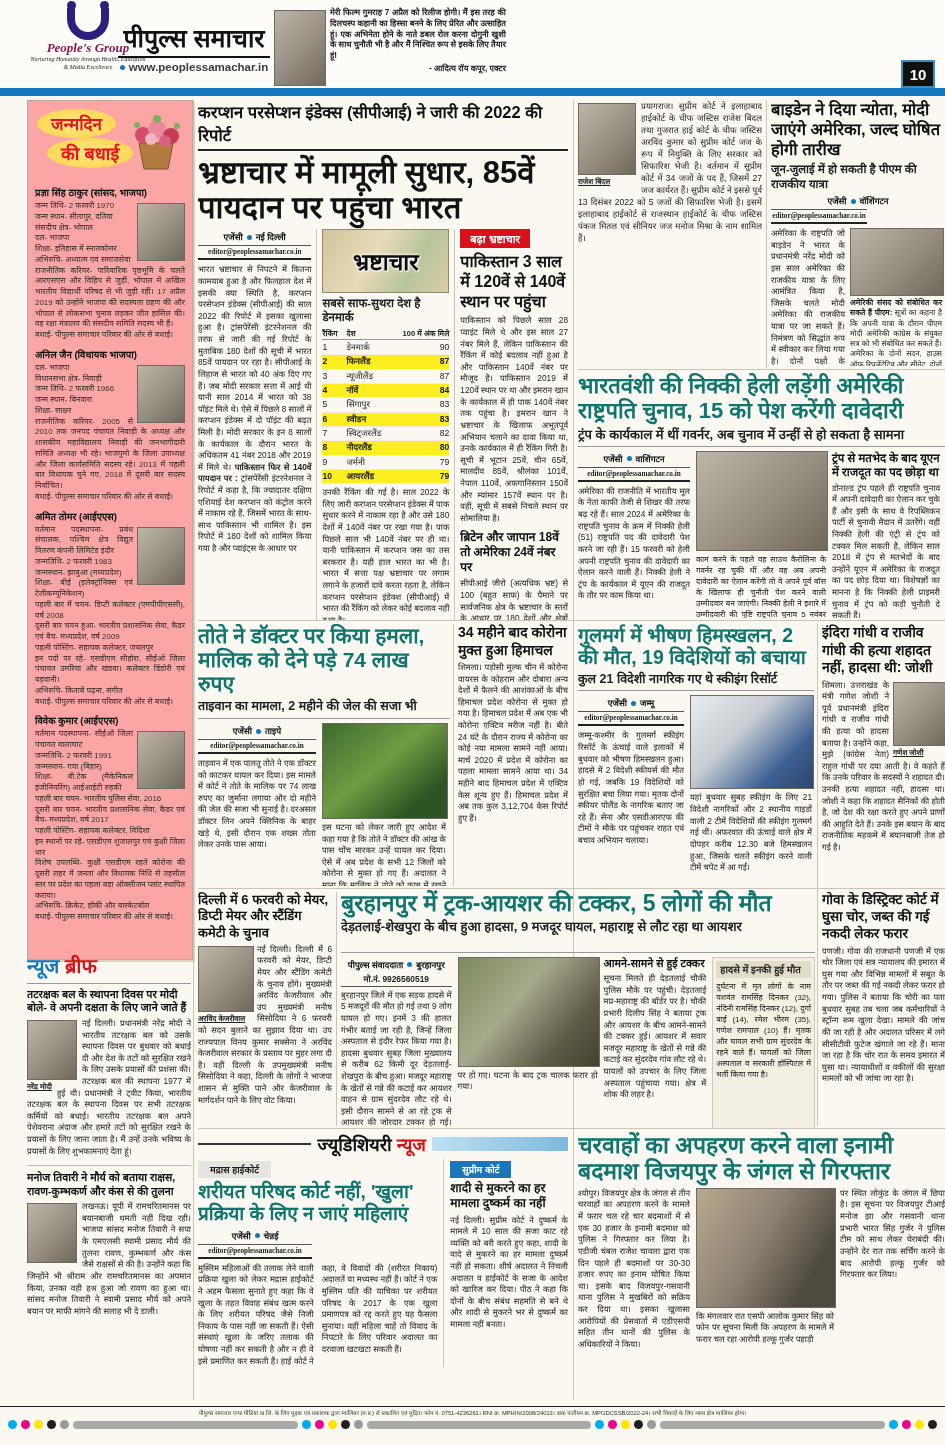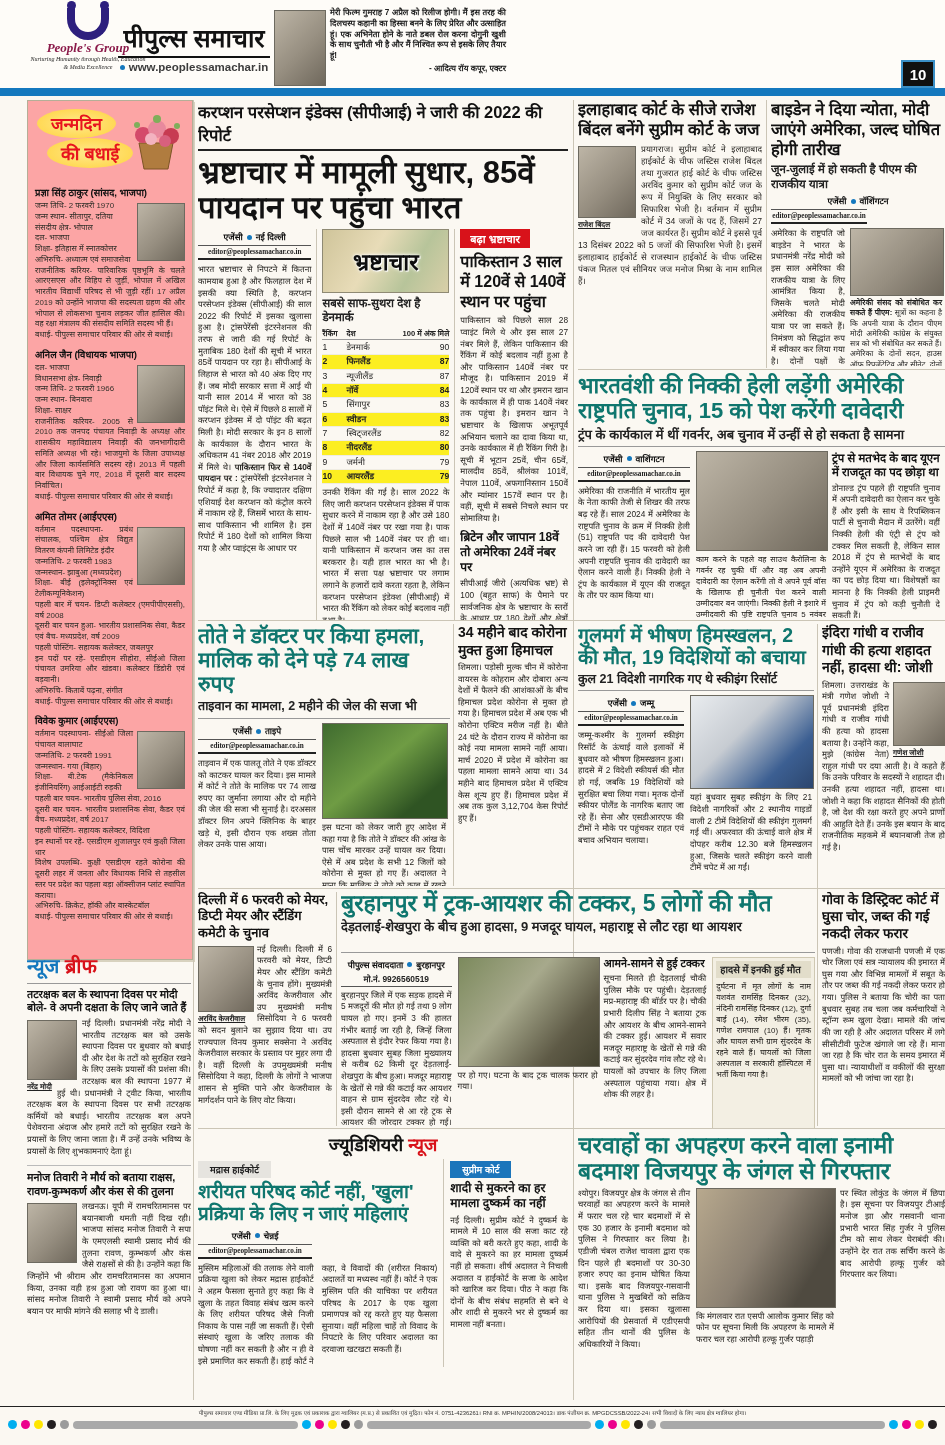--- a/index.html
+++ b/index.html
@@ -60,21 +60,21 @@
   
   .imprint{position:absolute;left:0;top:1409px;width:945px;text-align:center;font-size:5.8px;color:#333;}
   .dotsrow{position:absolute;left:8px;top:1420px;width:929px;display:flex;align-items:center;gap:4px;}
   .dot{width:9px;height:9px;border-radius:50%;display:inline-block;}
   .dbar{height:8px;background:#a9a9a9;border-radius:4px;flex:1;}
   .logo-u{width:26px;height:24px;border:8px solid #2d1f7e;border-top:none;border-radius:0 0 26px 26px;margin:0 auto;position:relative;}
   .logo-u i{position:absolute;top:-7px;width:9px;height:9px;border-radius:50%;background:#2d1f7e;}
   .logo-u i.l{left:-8px;} .logo-u i.r{right:-8px;}
   .script{font-family:"Liberation Serif",serif;font-style:italic;font-weight:bold;color:#8b1a4a;font-size:13px;text-align:center;}
   .tagline{font-family:"Liberation Serif",serif;font-style:italic;font-size:6px;color:#222;text-align:center;line-height:1.3;}
-  .jheader{display:flex;align-items:center;margin-bottom:3px;flex-direction:column;}
+  .jheader{display:flex;align-items:center;gap:6px;margin-bottom:3px;}
   .jheader .line{flex:1;height:2px;background:#333;}
   .jheader .bluebox{flex:1.2;height:14px;background:linear-gradient(90deg,#bfe0f2,#7db9dd);}
 </style>
 </head>
 <body>
 
 <div class="abs" style="left:0;top:0;width:945px;height:88px;background:#fefcf8;">
   <div class="abs" style="left:118px;top:20px;width:152px;text-align:center;">
     <div style="font-size:25px;font-weight:bold;color:#121212;border-bottom:2px solid #111;padding-bottom:2px;">पीपुल्स समाचार</div>
     <div style="display:flex;align-items:center;justify-content:center;gap:4px;margin-top:3px;">
@@ -270,21 +270,20 @@
       <div class="redlabel">बढ़ा भ्रष्टाचार</div>
       <div class="h4" style="font-size:16px;">पाकिस्तान 3 साल में 120वें से 140वें स्थान पर पहुंचा</div>
       <div class="bd">पाकिस्तान को पिछले साल 28 प्वाइंट मिले थे और इस साल 27 नंबर मिले हैं, लेकिन पाकिस्तान की रैंकिंग में कोई बदलाव नहीं हुआ है और पाकिस्तान 140वें नंबर पर मौजूद है। पाकिस्तान 2019 में 120वें स्थान पर था और इमरान खान के कार्यकाल में ही पाक 140वें नंबर तक पहुंचा है। इमरान खान ने भ्रष्टाचार के खिलाफ अभूतपूर्व अभियान चलाने का दावा किया था, उनके कार्यकाल में ही रैंकिंग गिरी है। सूची में भूटान 25वें, चीन 65वें, मालदीव 85वें, श्रीलंका 101वें, नेपाल 110वें, अफगानिस्तान 150वें और म्यांमार 157वें स्थान पर है। वहीं, सूची में सबसे निचले स्थान पर सोमालिया है।</div>
       <div class="h4" style="font-size:12px;margin-top:6px;">ब्रिटेन और जापान 18वें तो अमेरिका 24वें नंबर पर</div>
       <div class="bd">सीपीआई जीरो (अत्यधिक भ्रष्ट) से 100 (बहुत साफ) के पैमाने पर सार्वजनिक क्षेत्र के भ्रष्टाचार के स्तरों के आधार पर 180 देशों और क्षेत्रों को रैंक करता है। एशिया पैसिफिक का औसत लगातार चौथे साल 45 पर है और 70 प्रतिशत से ज्यादा देशों की रैंक 50 से नीचे है। करप्शन लिस्ट में जापान 18वें नंबर पर, फ्रांस 21वें नंबर पर, यूनाइटेड किंगडम 18वें नंबर पर, अमेरिका 24वें नंबर पर, सऊदी अरब 54वें नंबर पर है।</div>
     </div>
   </div>
 </div>
 
 <div class="art" style="left:578px;top:100px;width:184px;height:266px;">
-  <div class="h3" style="font-size:16.5px;">इलाहाबाद कोर्ट के सीजे राजेश बिंदल बनेंगे सुप्रीम कोर्ट के जज</div>
   <div style="float:left;width:58px;margin:3px 5px 2px 0;">
     <div class="ph" style="width:56px;height:70px;"></div>
     <div class="cap">राजेश बिंदल</div>
   </div>
   <div class="bd" style="font-size:8.6px;">प्रयागराज। सुप्रीम कोर्ट ने इलाहाबाद हाईकोर्ट के चीफ जस्टिस राजेश बिंदल तथा गुजरात हाई कोर्ट के चीफ जस्टिस अरविंद कुमार को सुप्रीम कोर्ट जज के रूप में नियुक्ति के लिए सरकार को सिफारिश भेजी है। वर्तमान में सुप्रीम कोर्ट में 34 जजों के पद हैं, जिसमें 27 जज कार्यरत हैं। सुप्रीम कोर्ट ने इससे पूर्व 13 दिसंबर 2022 को 5 जजों की सिफारिश भेजी है। इसमें इलाहाबाद हाईकोर्ट से राजस्थान हाईकोर्ट के चीफ जस्टिस पंकज मितल एवं सीनियर जज मनोज मिश्रा के नाम शामिल हैं।</div>
 </div>
 <div class="vr" style="left:766px;top:100px;height:268px;"></div>
 
 <div class="art" style="left:771px;top:100px;width:174px;height:266px;">
   <div class="h3" style="font-size:16.5px;">बाइडेन ने दिया न्योता, मोदी जाएंगे अमेरिका, जल्द घोषित होगी तारीख</div>

